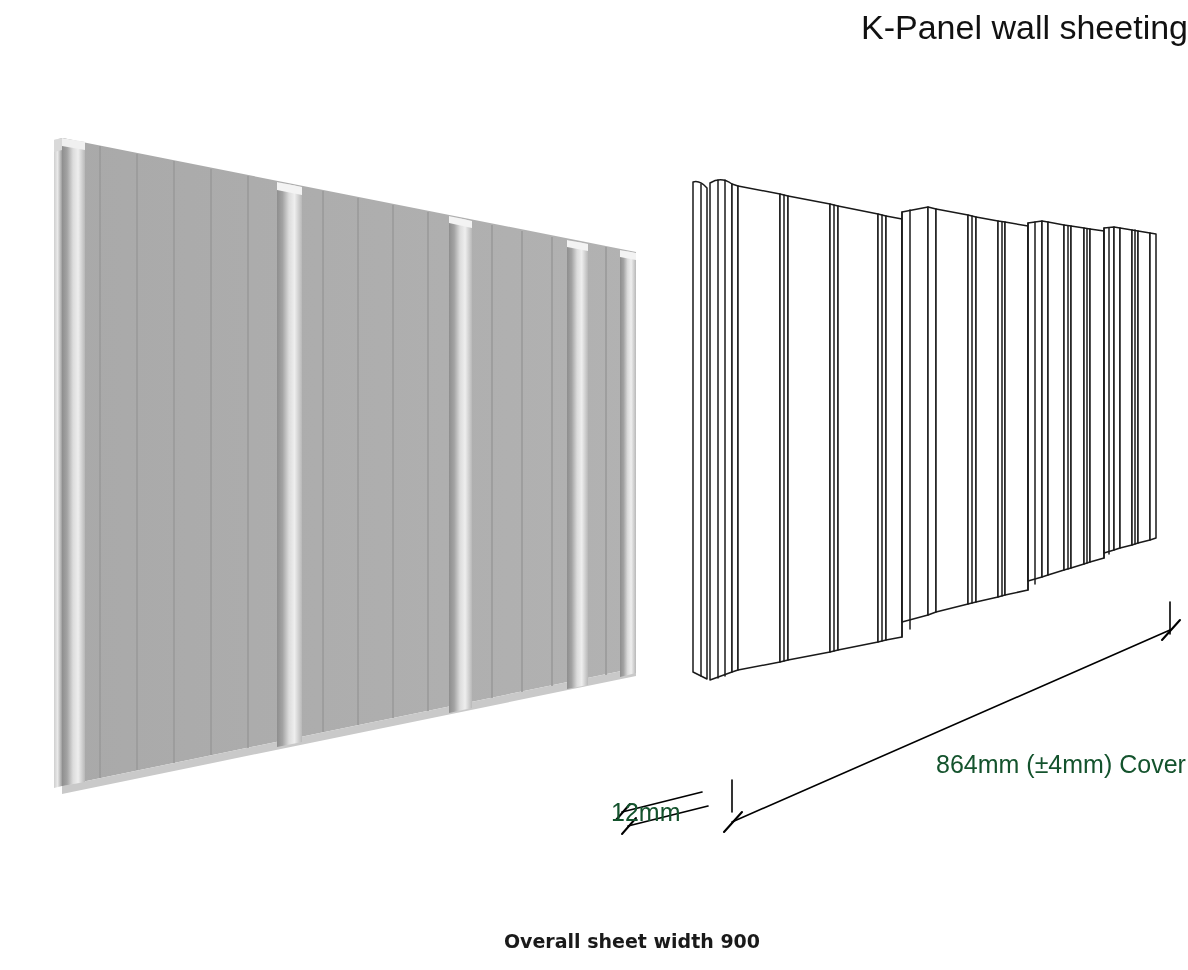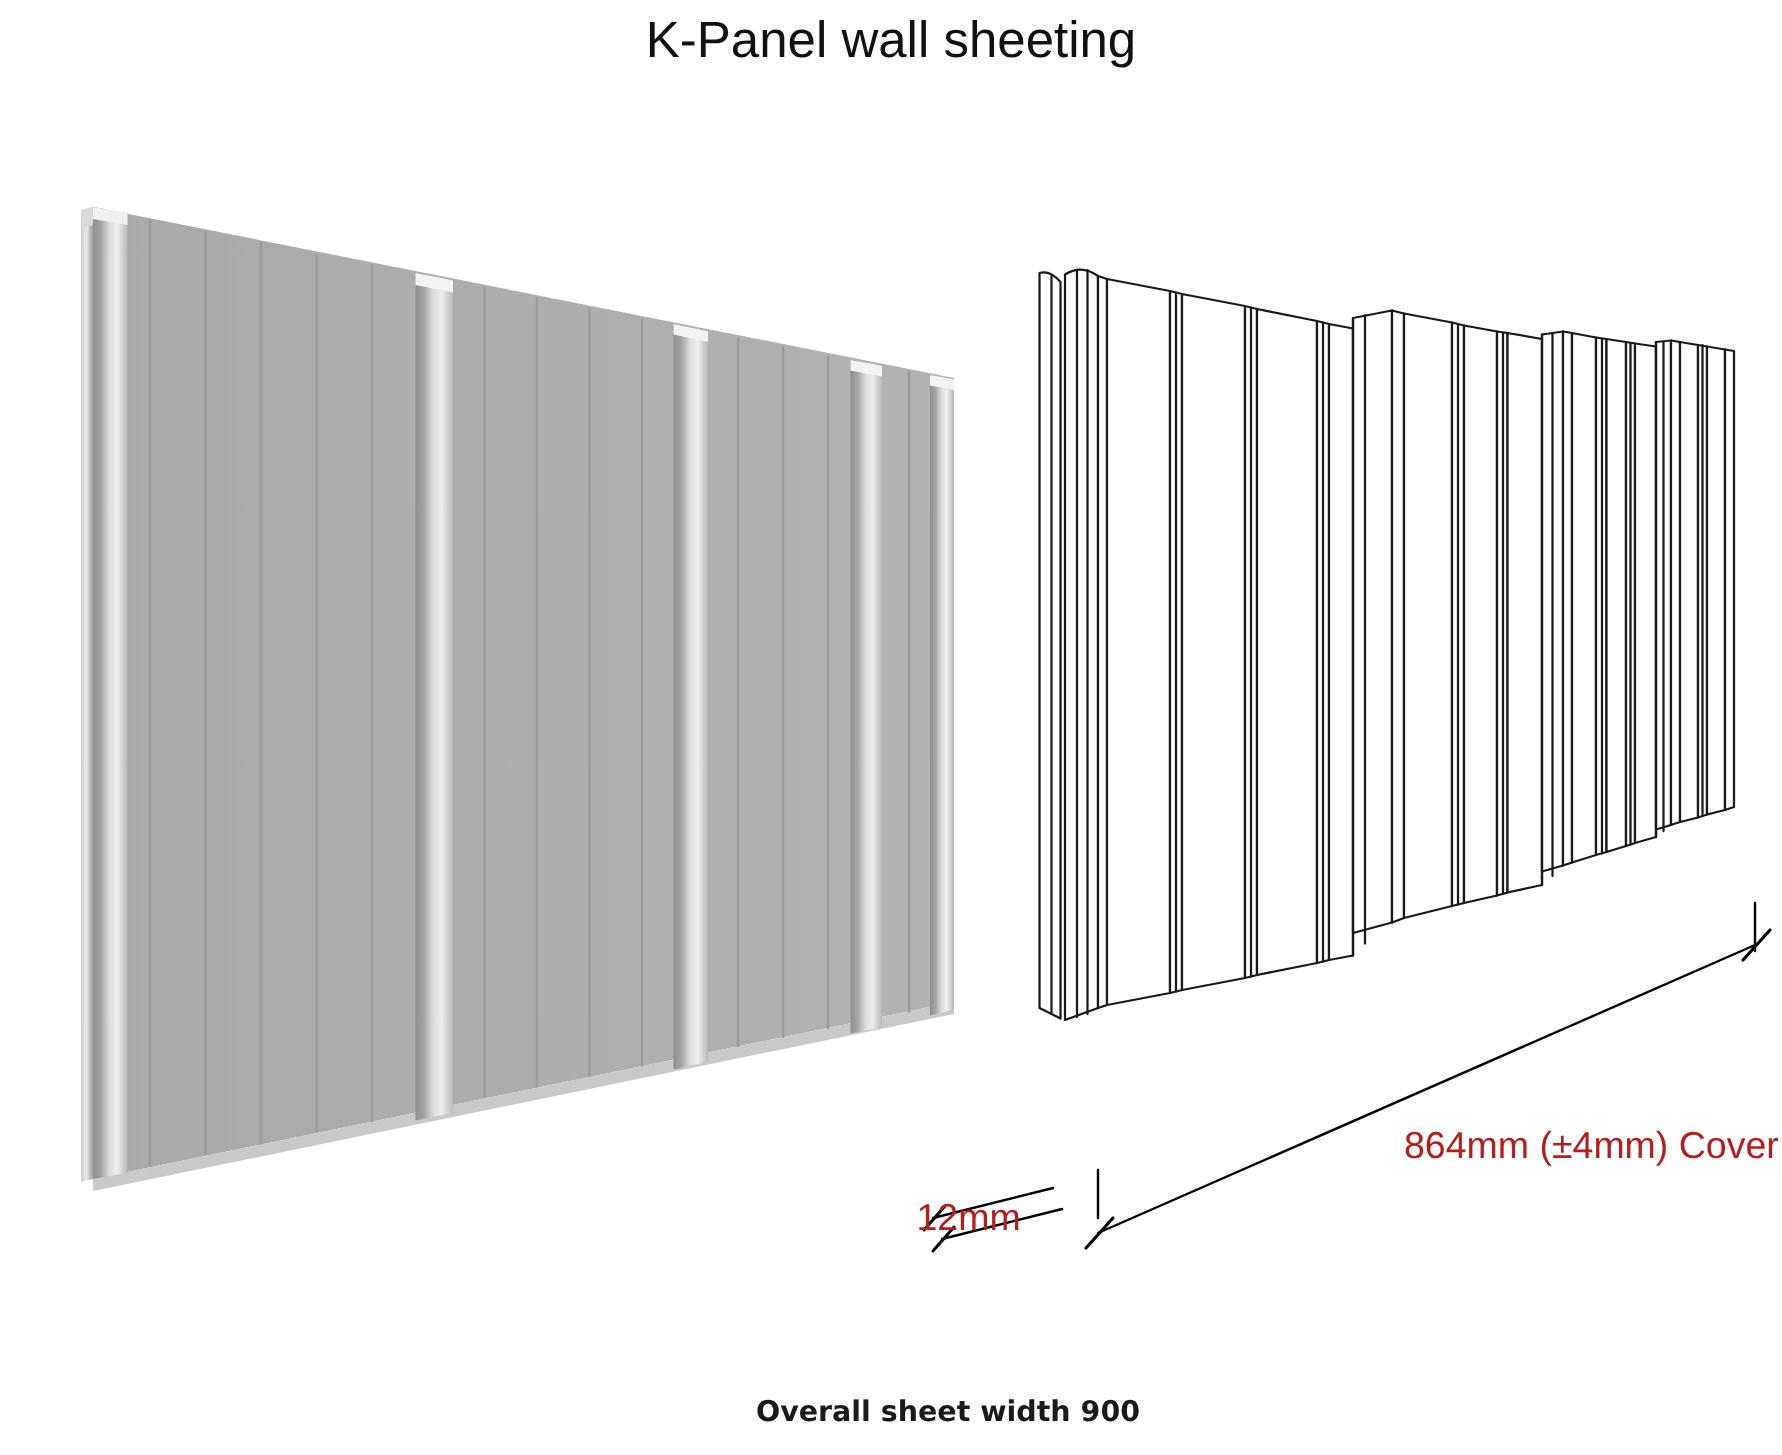--- a/index.html
+++ b/index.html
@@ -21,21 +21,21 @@
     left: 0;
     top: 0;
     width: 1188px;
     height: 970px;
   }
   .title {
     position: absolute;
     left: 0;
     top: 8px;
     width: 1188px;
-    text-align: center;
+    text-align: right;
     font-family: "Liberation Sans", sans-serif;
     font-size: 34px;
     font-weight: 400;
     letter-spacing: 0px;
     color: #111111;
   }
   .caption {
     position: absolute;
     left: 0;
     top: 930px;
@@ -44,21 +44,21 @@
     font-family: "DejaVu Sans", sans-serif;
     font-size: 19px;
     font-weight: 700;
     color: #1a1a1a;
     padding-left: 38px;
   }
   .dimlabel {
     position: absolute;
     font-family: "Liberation Sans", sans-serif;
     font-size: 25px;
-    color: #b91c1c;
+    color: #14532d;
     white-space: nowrap;
   }
   #label-864 { left: 936px; top: 750px; }
   #label-12  { left: 571px; top: 798px; margin-left: 40px; }
   svg { display: block; }
 </style>
 </head>
 <body>
 
 <div id="stage">

